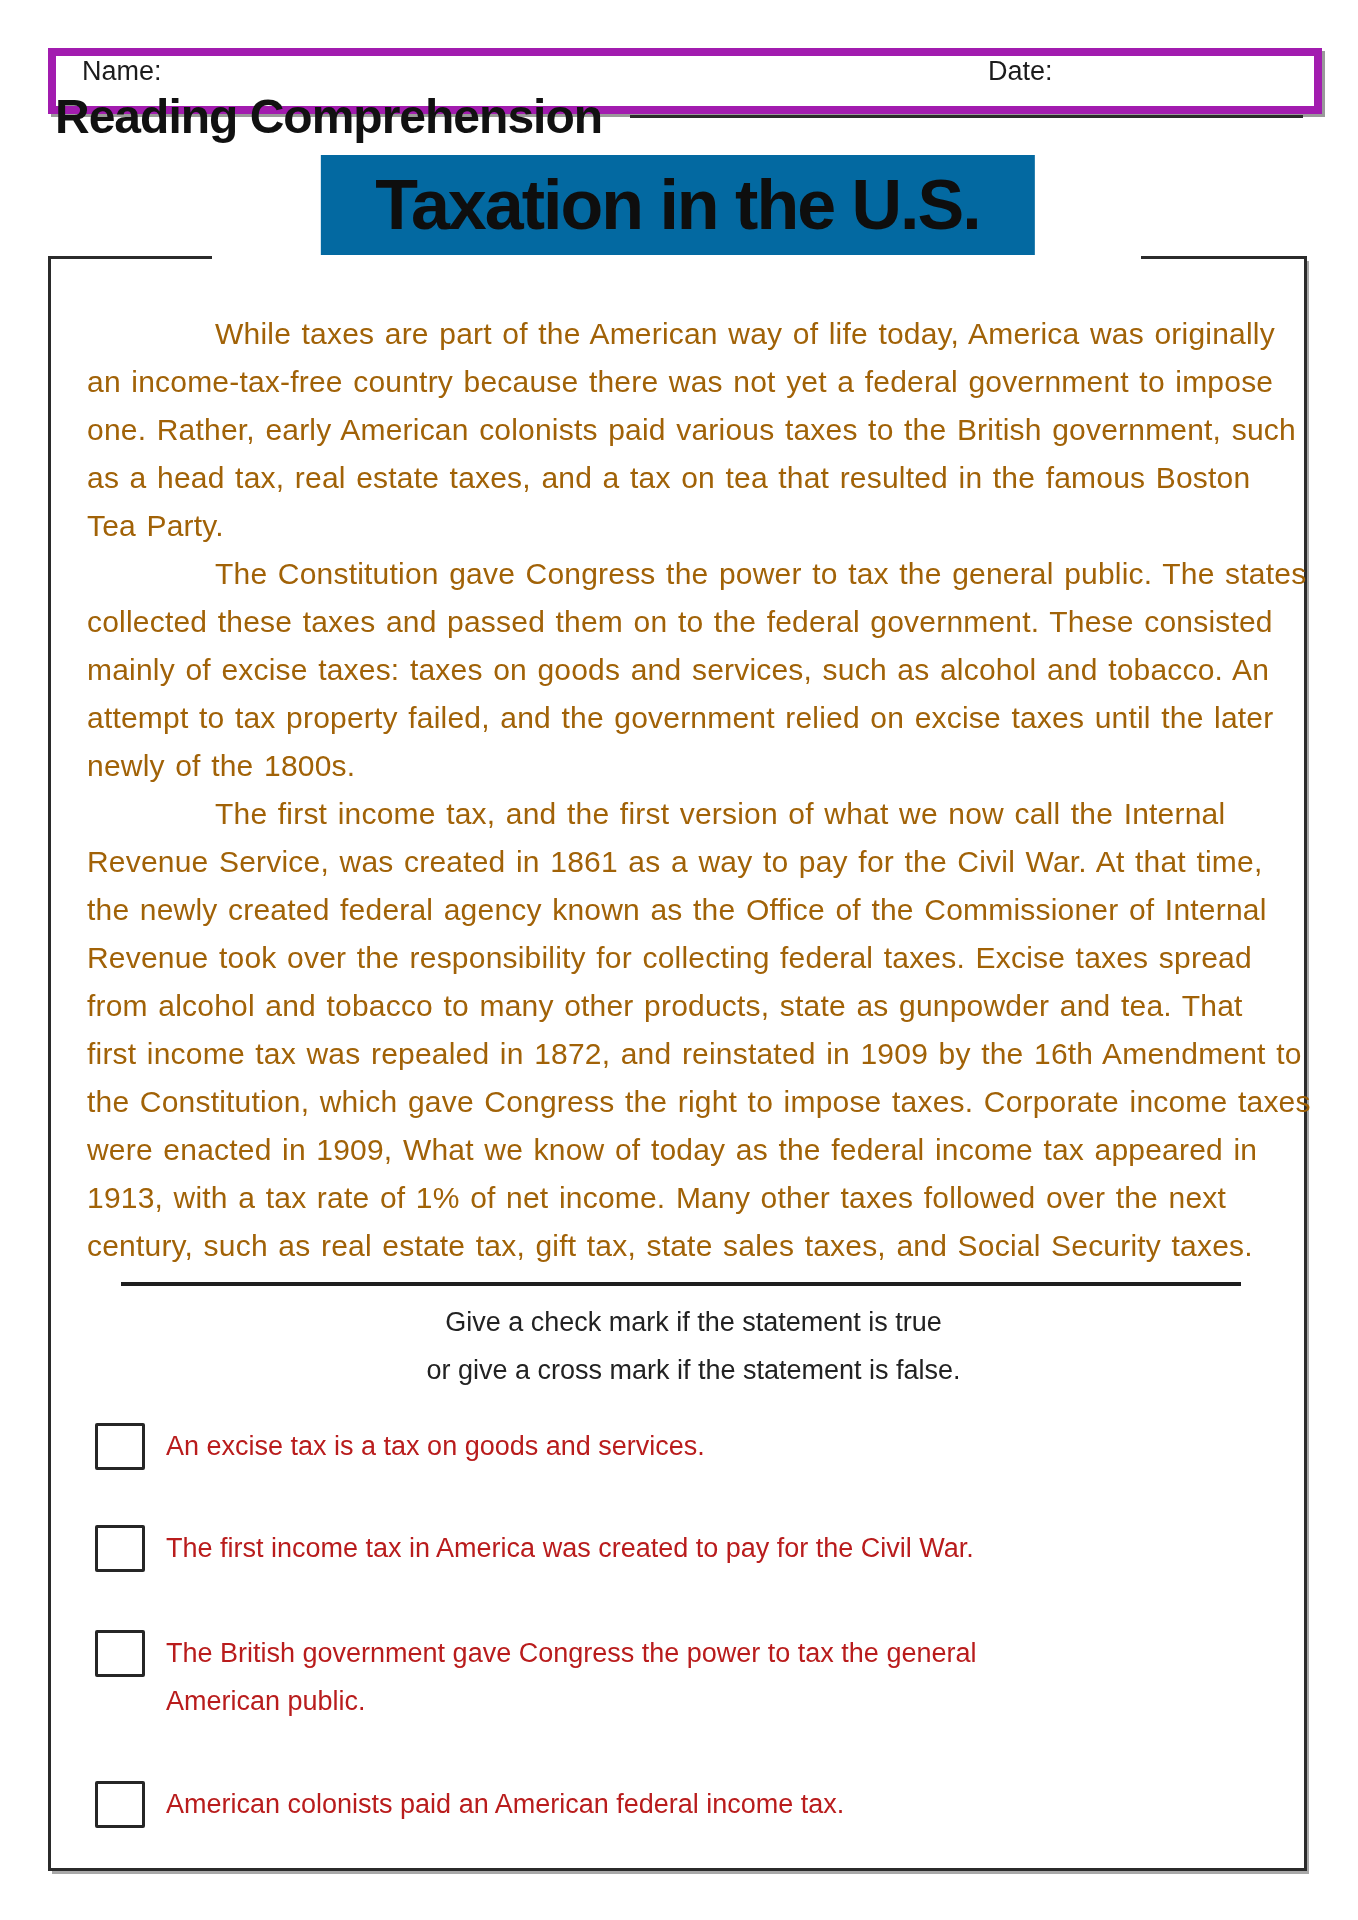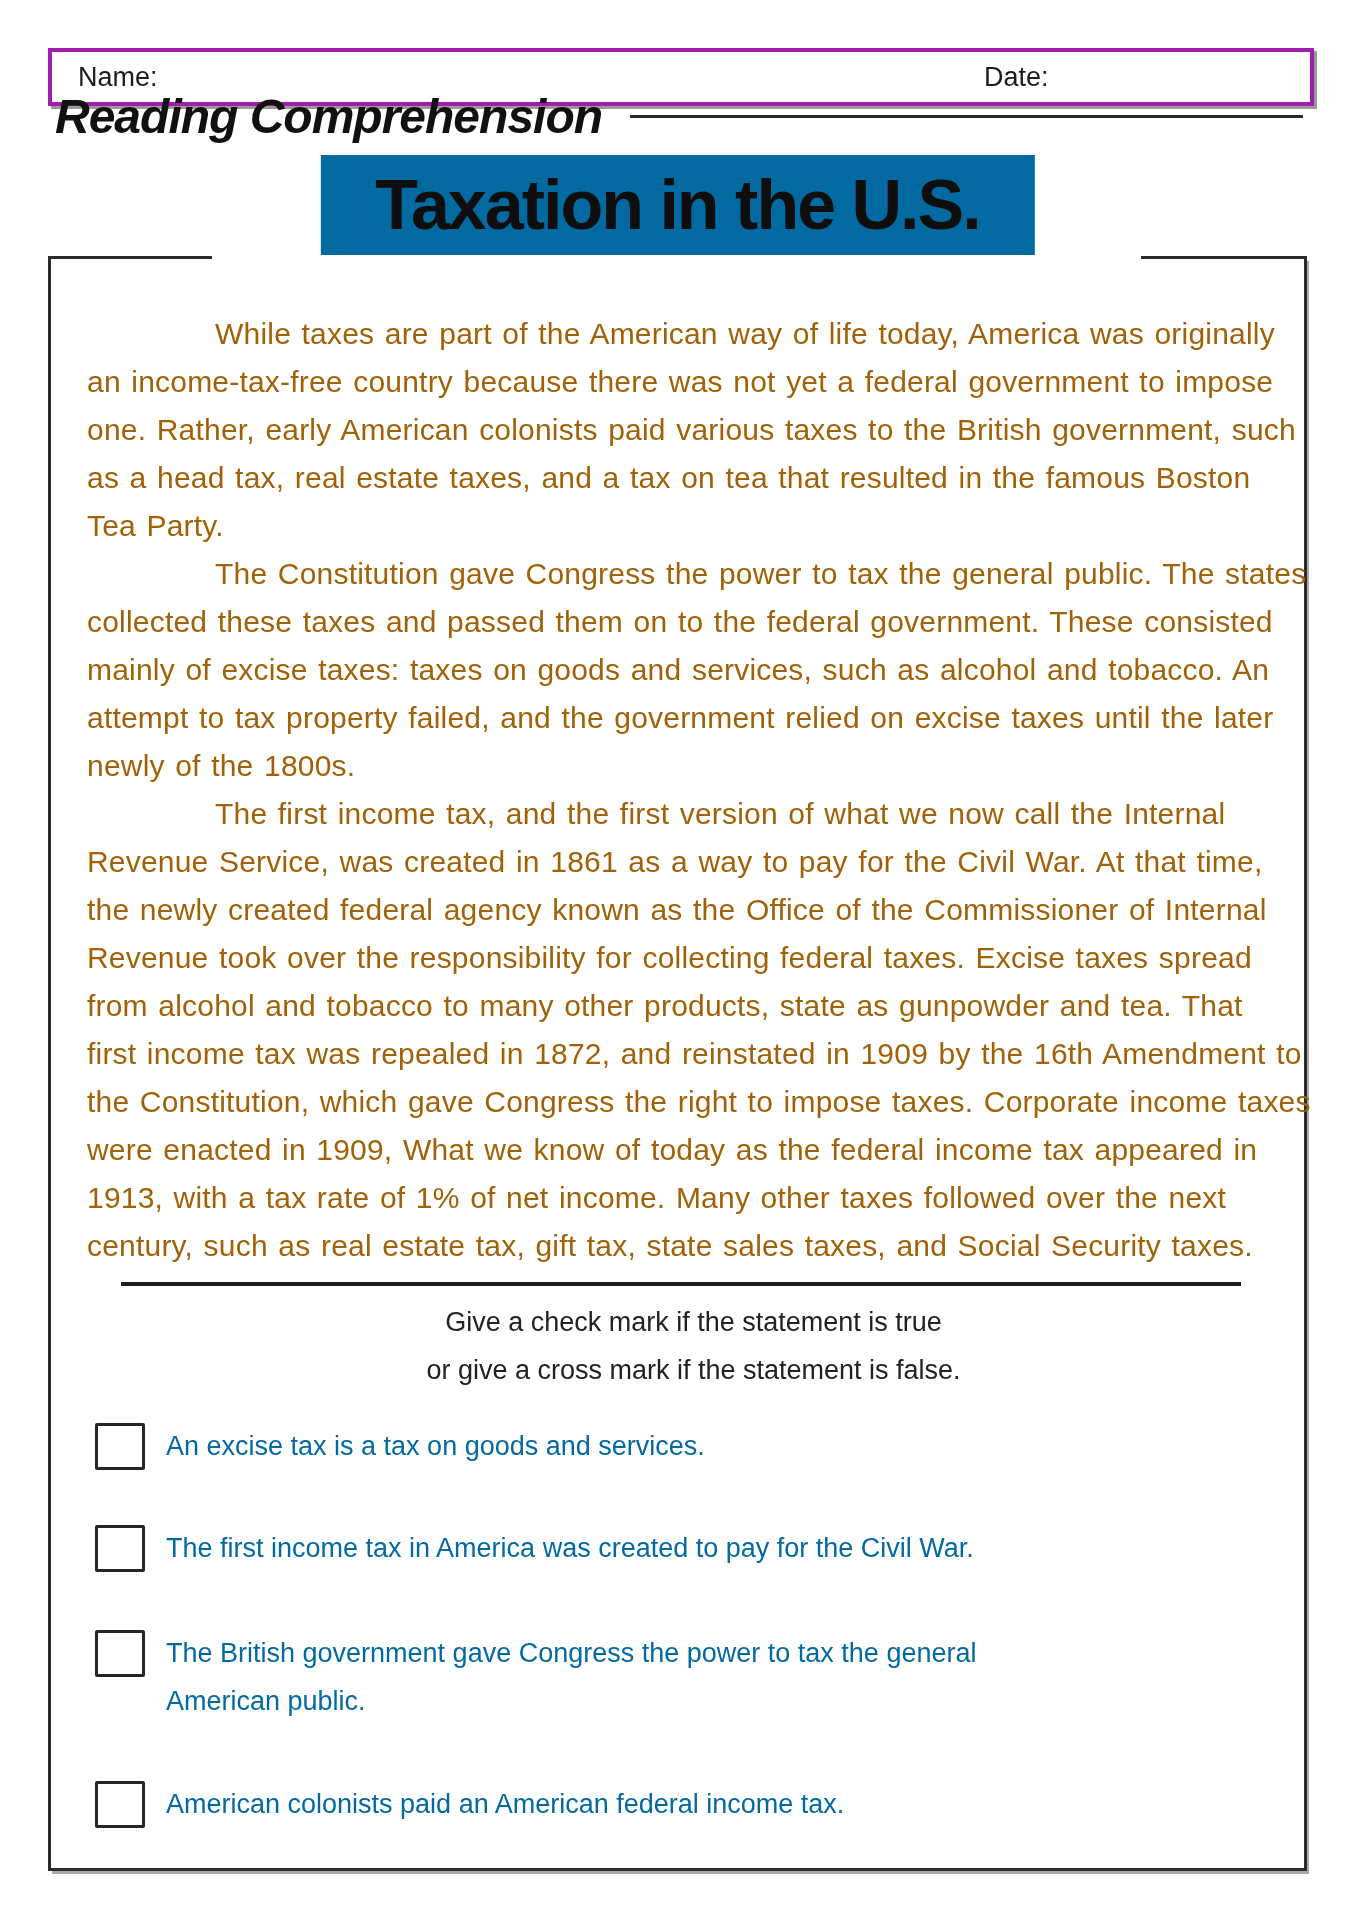--- a/index.html
+++ b/index.html
@@ -4,34 +4,34 @@
 <style>
   html,body{margin:0;padding:0;background:#e8e8e8;}
   .page{
     position:relative; width:1358px; height:1920px; background:#ffffff;
     font-family:"Liberation Sans", sans-serif; color:#1c1c1c; overflow:hidden;
     margin:0 auto;
   }
   
   .name-box{
     position:absolute; left:48px; top:48px; width:1258px; height:50px;
-    border:4px solid #a21caf; background:#fff;
+    border:8px solid #a21caf; background:#fff;
     box-shadow:3px 3px 0 #9a9a9a;
-    display:flex; align-items:center;
+    display:flex; 
   }
   .name-label{ margin-left:26px; font-size:27px; }
   .name-write{ flex:0 0 700px; height:100%; }
   .date-label{ position:absolute; left:932px; font-size:27px; }
   .date-write{ position:absolute; left:1005px; width:240px; height:100%; }
   
   .heading-row{
     position:absolute; left:55px; top:86px; width:1248px; height:60px;
     display:flex; align-items:center;
   }
-  .heading-text{ font-size:48px; font-weight:bold; letter-spacing:-1px; color:#111; white-space:nowrap;font-style:italic; }
+  .heading-text{ font-size:48px; font-weight:bold; letter-spacing:-1px; color:#111; white-space:nowrap; }
   .heading-rule{ flex:1; height:3px; background:#2a2a2a; margin-left:28px; }
   
   .main-box{
     position:absolute; left:48px; top:256px; width:1253px; height:1609px;
     border:3px solid #2b2b2b; background:#fff;
     box-shadow:3px 4px 0 -1px #a8a8a8;
   }
   .border-gap{
     position:absolute; top:-3px; left:161px; width:929px; height:3px; background:#fff;
   }
@@ -55,21 +55,21 @@
   }
   .instructions .iline{ height:48px; line-height:48px;padding-left:32px; }
   
   .statement{
     position:absolute; left:44px; display:flex; align-items:flex-start; gap:21px;
   }
   .checkbox{
     flex:0 0 auto; width:44px; height:41px; margin-top:1px;
     border:3px solid #262626; border-radius:2px; background:#fff;
   }
-  .statement-text{ font-size:27px; color:#0369a1; }
+  .statement-text{ font-size:27px; color:#b91c1c; }
   .statement-text .sline{ height:48px; line-height:48px; white-space:nowrap; }
   .s1{ top:1163px; }
   .s2{ top:1265px; }
   .s3{ top:1370px; }
   .s4{ top:1521px;text-align:right; }
 </style>
 </head>
 <body>
 
 <div class="page">

